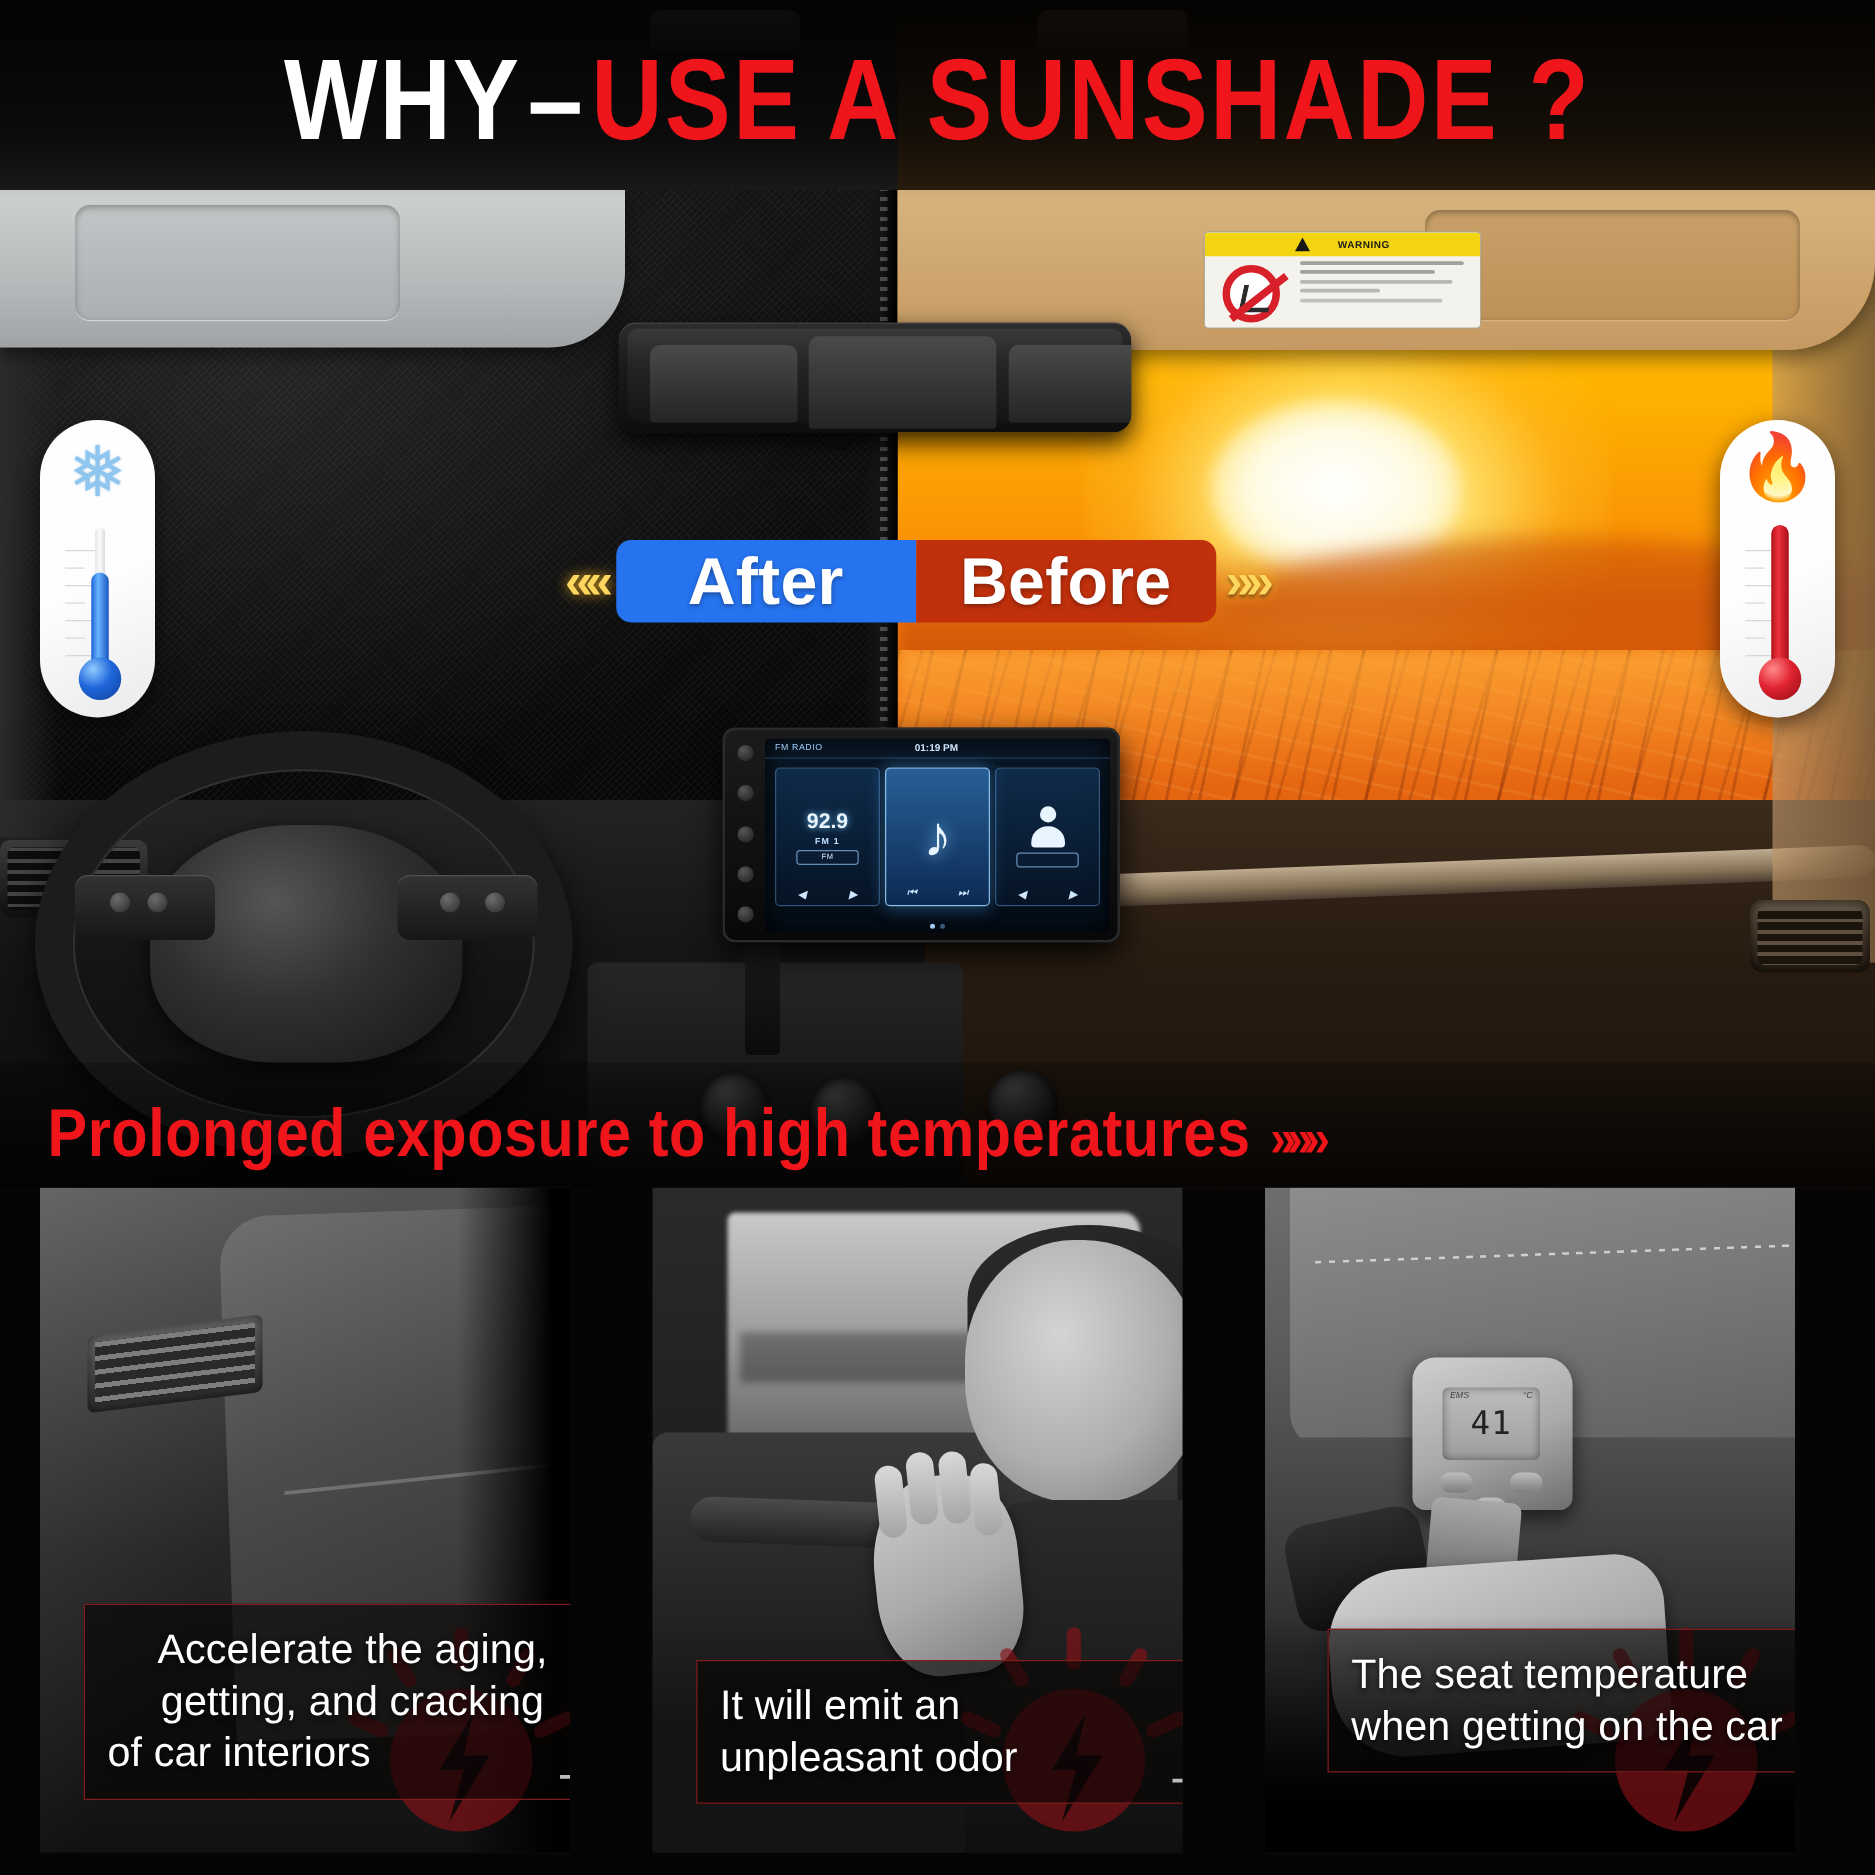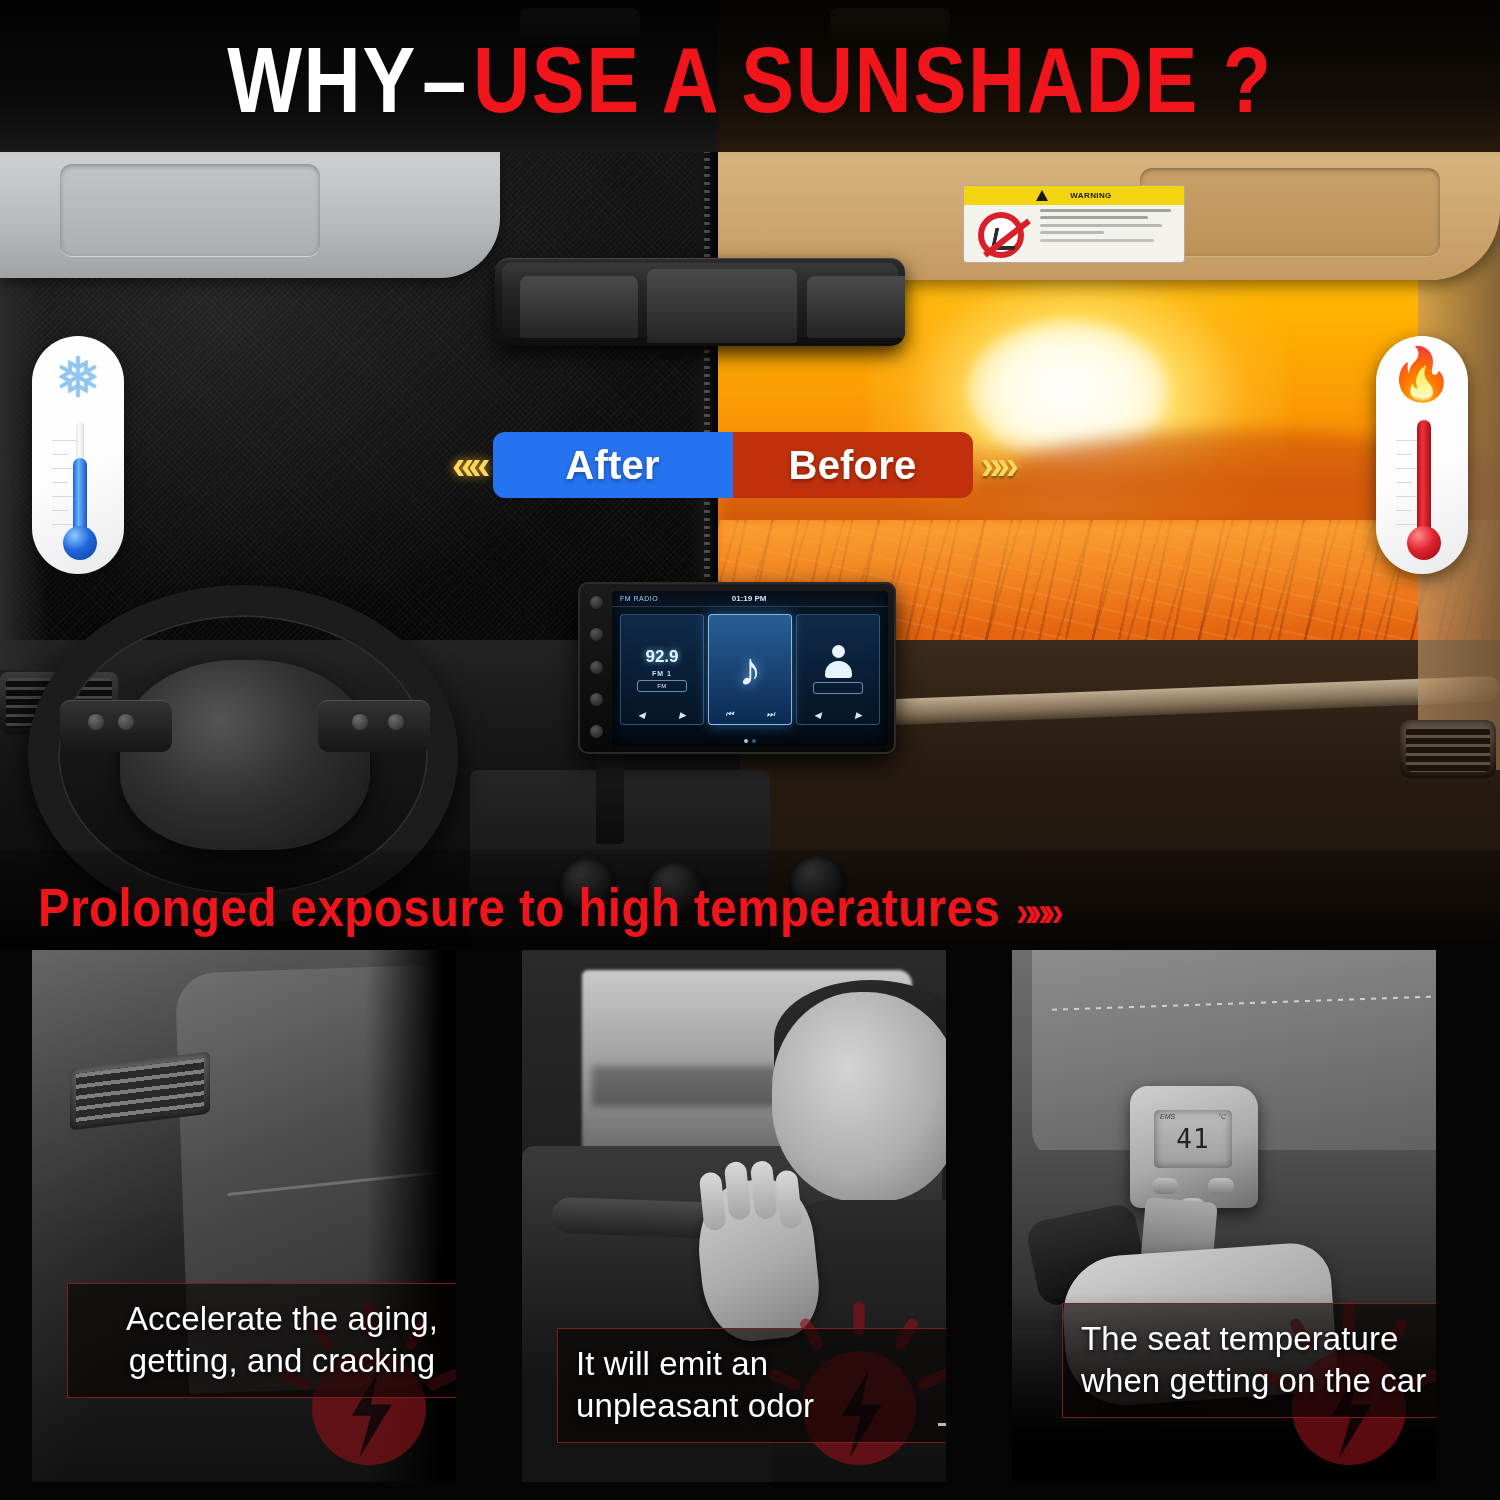--- a/index.html
+++ b/index.html
@@ -474,21 +474,21 @@
   .chev {
     font-size:40px; font-weight:bold; line-height:1;
     color:#ffd75e;
     text-shadow:0 0 10px rgba(255,190,40,.9), 0 2px 3px rgba(0,0,0,.7);
     letter-spacing:-6px;
   }
   .chev.left  { margin-right:8px; }
   .chev.right { margin-left:8px; }
   .badge {
     height:66px; display:flex; align-items:center; justify-content:center;
-    font-size:40px; font-weight:bold; color:#fff;
+    font-size:53px; font-weight:bold; color:#fff;
     padding:0 30px;
     letter-spacing:.2px;
     text-shadow:0 2px 4px rgba(0,0,0,.35);
   }
   .badge.after  { background:#2673f0; border-radius:12px 0 0 12px; min-width:240px; }
   .badge.before { background:#c0300c; border-radius:0 12px 12px 0; min-width:240px; }
 
   
   .title {
     position:absolute; left:0; top:34px; width:1500px;
@@ -933,20 +933,24 @@
             <rect x="8" y="34" width="6" height="18" rx="3" transform="rotate(-65 11 43)"></rect>
             <rect x="86" y="34" width="6" height="18" rx="3" transform="rotate(65 89 43)"></rect>
             <circle cx="50" cy="58" r="30"></circle>
           </g>
           <path d="M55 38 L41 62 L51 62 L45 84 L62 56 L51 56 Z" fill="#180405"></path>
         </svg>
       </div>
       <div class="caption cap1">
         <div class="cap-line">Accelerate the aging,</div>
         <div class="cap-line">getting, and cracking</div>
+        <div class="cap-last">
+          <span class="cap-line">of car interiors</span>
+          <span class="dash"></span>
+        </div>
       </div>
     </div>
 
     <div class="panel p2">
       <div class="photo ph2">
         <div class="window"></div>
         <div class="door"></div>
         <div class="armrest"></div>
         <div class="seatbelt"></div>
         <div class="hair"></div>

